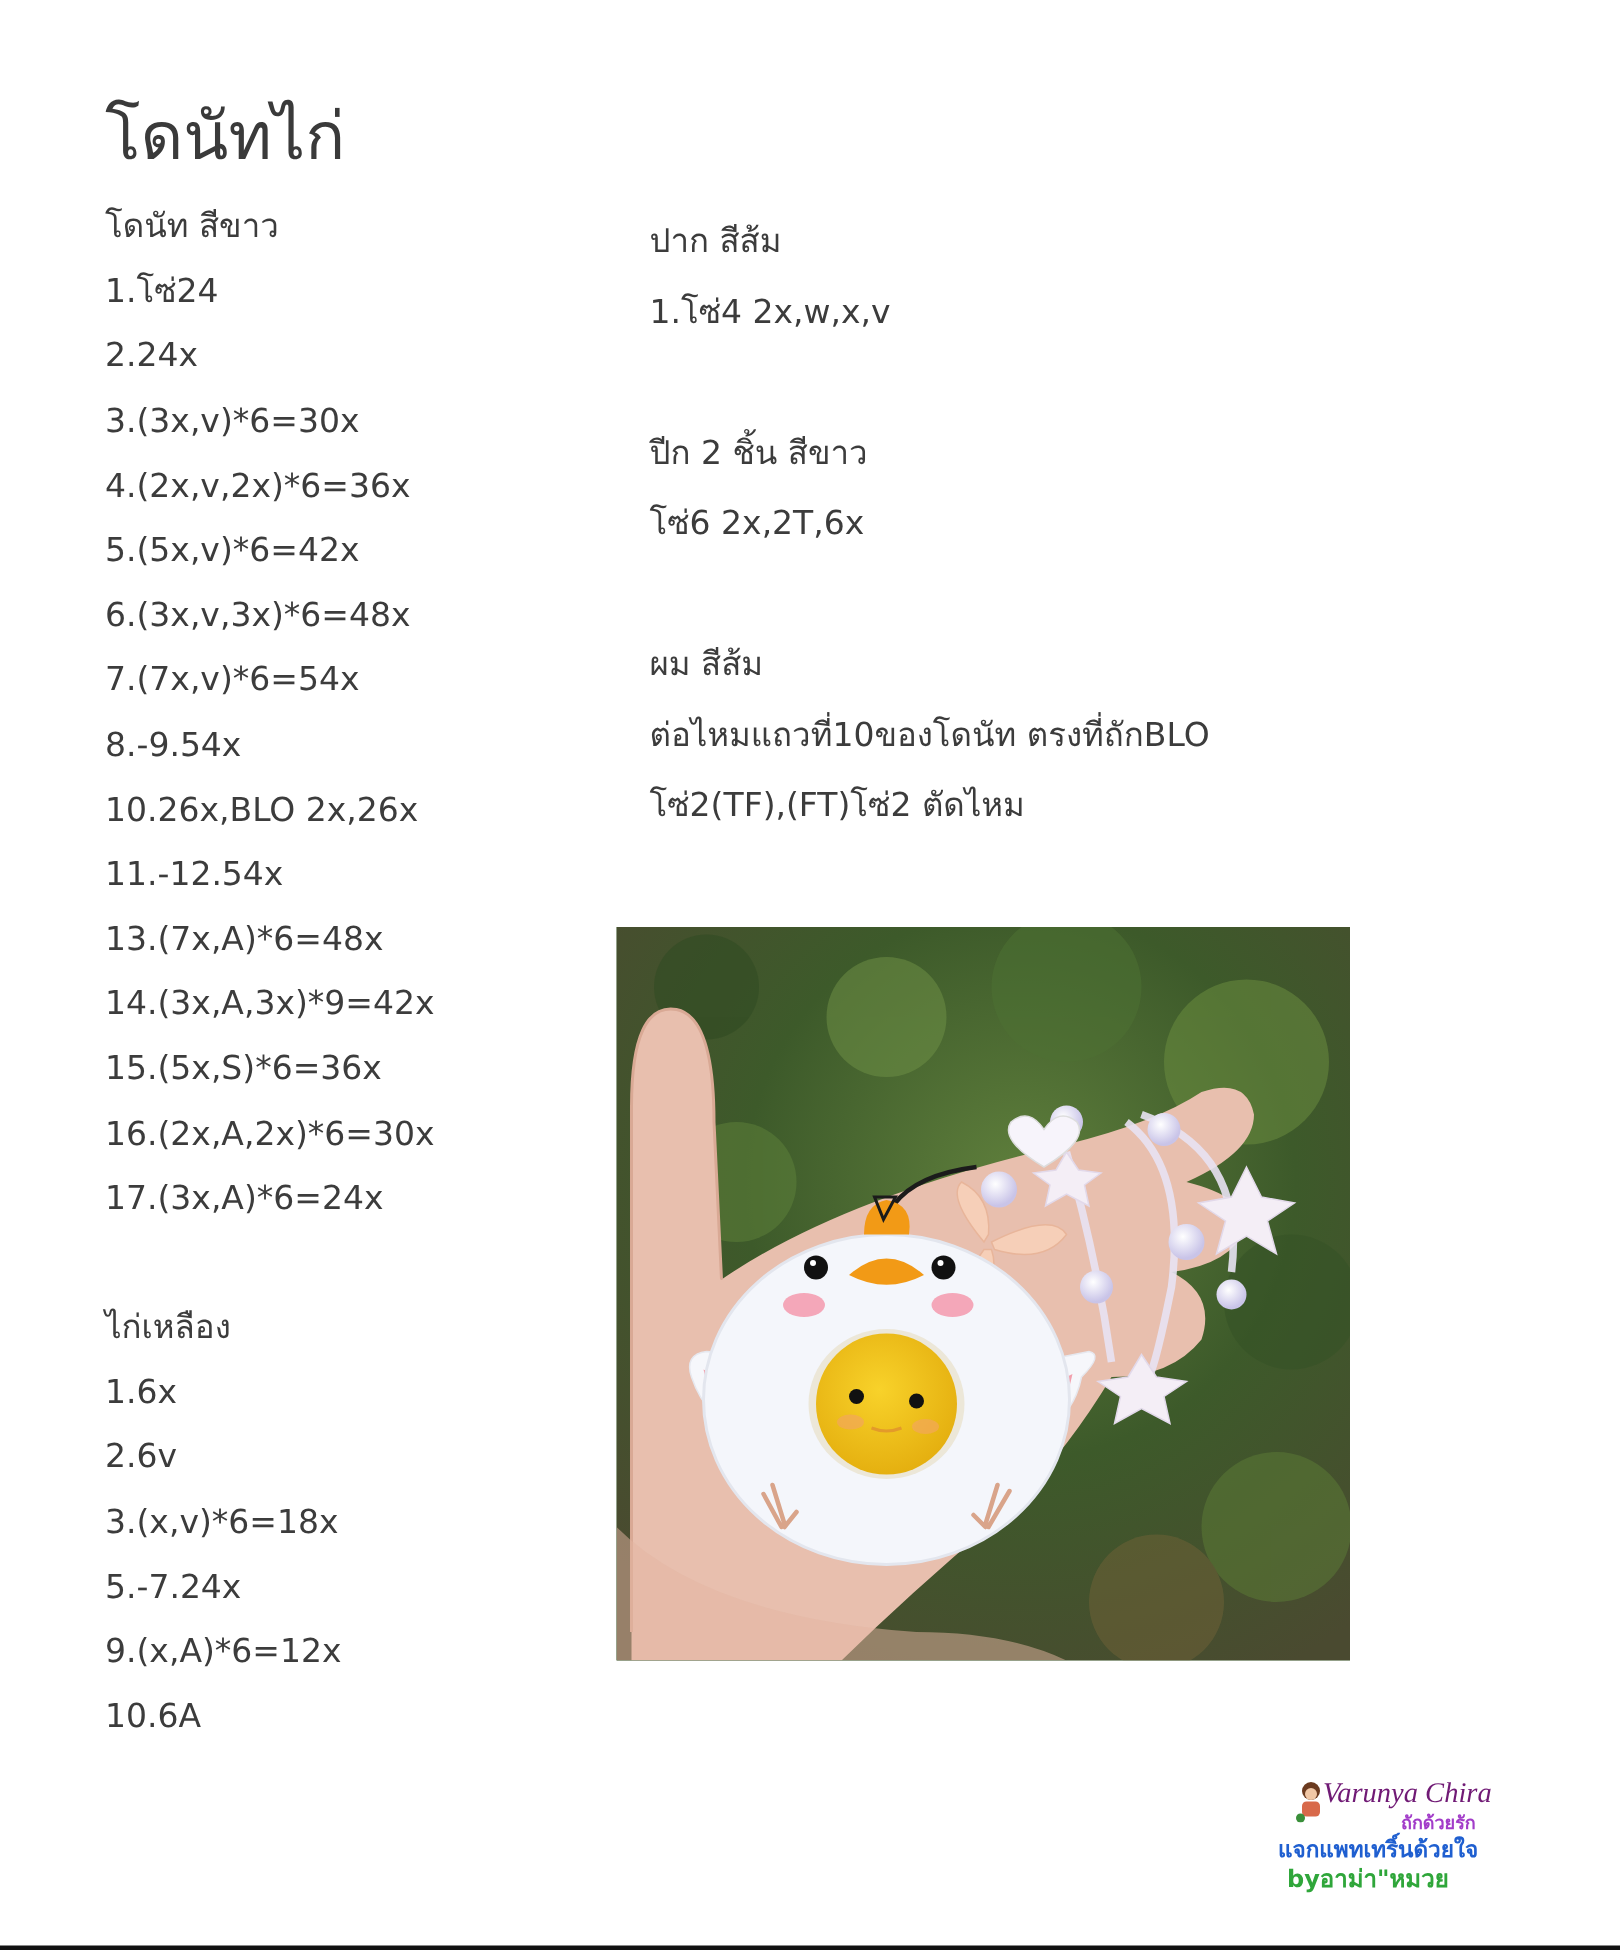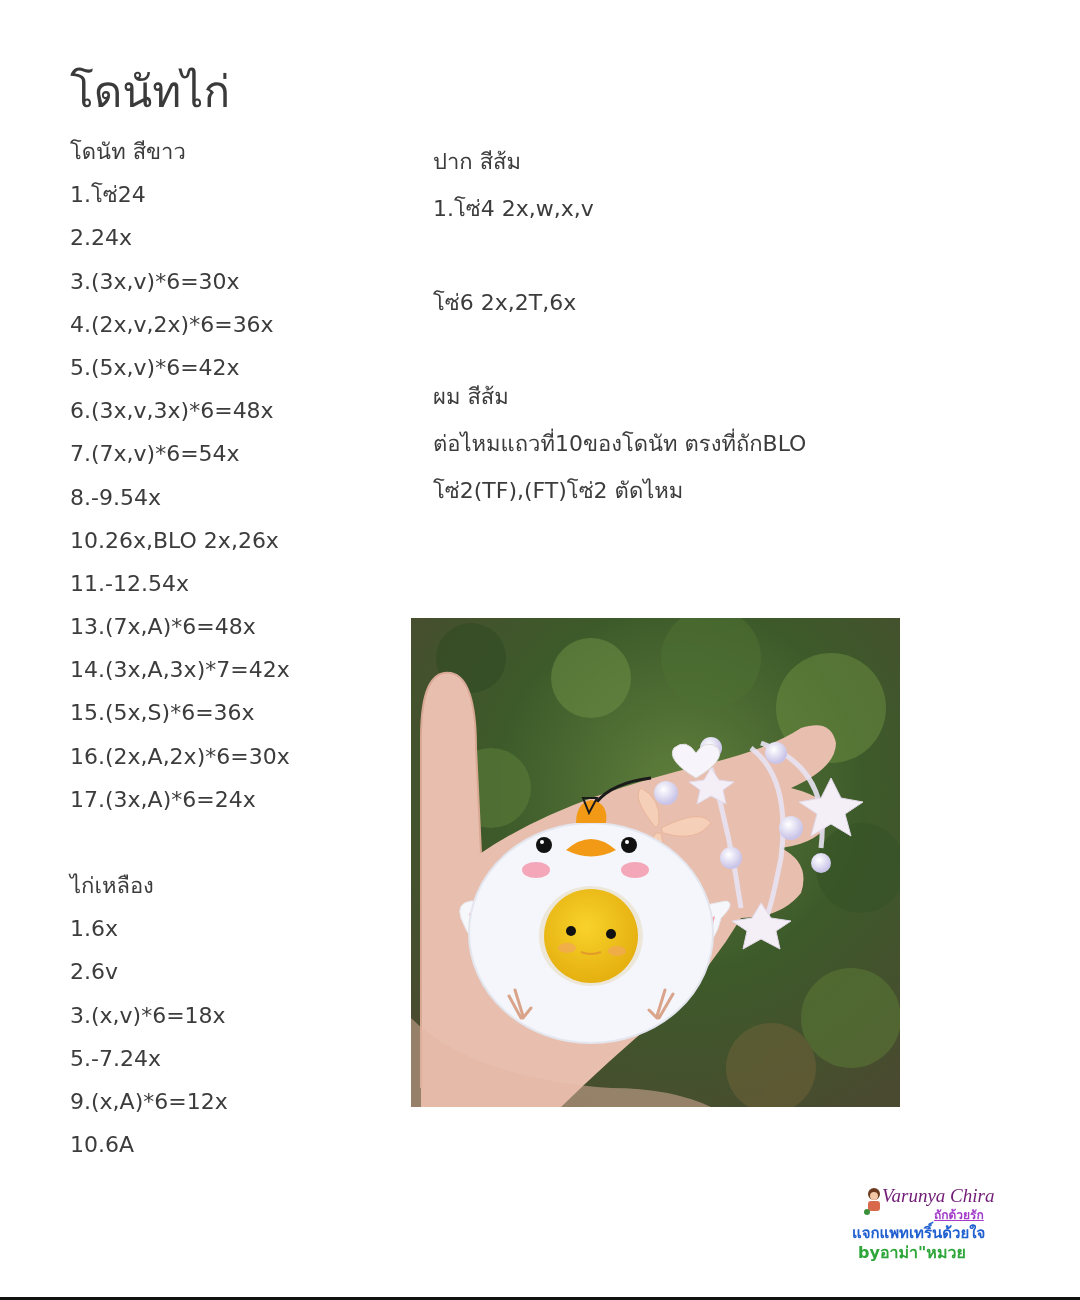--- a/index.html
+++ b/index.html
@@ -20,21 +20,21 @@
   .photo {
     position: absolute; left: 411px; top: 618px; width: 489px; height: 489px; overflow: hidden;
     background: #3f5a2e;
   }
   .photo svg { display: block; }
   .logo {
     position: absolute; left: 852px; top: 1185px; width: 140px; height: 78px;
     font-family: "Liberation Serif", serif;
   }
   .logo .brand { position: absolute; left: 30px; top: 0; font-size: 19px; font-style: italic; color: #701a75; white-space: nowrap; }
-  .logo .sub1 { position: absolute; left: 82px; top: 20px; font-size: 12px; color: #a23cc9; font-weight: bold; white-space: nowrap; font-family: "DejaVu Sans", sans-serif; text-decoration: underline; }
+  .logo .sub1 { position: absolute; left: 82px; top: 20px; font-size: 12px; color: #a23cc9; font-weight: bold; white-space: nowrap; font-family: "DejaVu Sans", sans-serif; }
   .logo .sub2 { position: absolute; left: 0; top: 36px; font-size: 15px; color: #1f5fd0; font-weight: bold; white-space: nowrap; font-family: "DejaVu Sans", sans-serif; }
   .logo .sub3 { position: absolute; left: 6px; top: 55px; font-size: 16px; color: #2fa63a; font-weight: bold; white-space: nowrap; font-family: "DejaVu Sans", sans-serif; }
   .logo .avatar { position: absolute; left: 12px; top: 2px; width: 20px; height: 28px; }
   .bottom-bar { position: absolute; left: 0; bottom: 0; width: 1080px; height: 3px; background: #111; }
 </style>
 </head>
 <body>
 
 <h1 class="title">โดนัทไก่</h1>
 
@@ -45,21 +45,21 @@
     <div class="line">2.24x</div>
     <div class="line">3.(3x,v)*6=30x</div>
     <div class="line">4.(2x,v,2x)*6=36x</div>
     <div class="line">5.(5x,v)*6=42x</div>
     <div class="line">6.(3x,v,3x)*6=48x</div>
     <div class="line">7.(7x,v)*6=54x</div>
     <div class="line">8.-9.54x</div>
     <div class="line">10.26x,BLO 2x,26x</div>
     <div class="line">11.-12.54x</div>
     <div class="line">13.(7x,A)*6=48x</div>
-    <div class="line">14.(3x,A,3x)*7=42x</div>
+    <div class="line">14.(3x,A,3x)*9=42x</div>
     <div class="line">15.(5x,S)*6=36x</div>
     <div class="line">16.(2x,A,2x)*6=30x</div>
     <div class="line">17.(3x,A)*6=24x</div>
   </div>
   <div class="gap"></div>
   <div>
     <div class="line">ไก่เหลือง</div>
     <div class="line">1.6x</div>
     <div class="line">2.6v</div>
     <div class="line">3.(x,v)*6=18x</div>
@@ -69,20 +69,21 @@
   </div>
 </div>
 
 <div class="col-right">
   <div>
     <div class="line">ปาก   สีส้ม</div>
     <div class="line">1.โซ่4  2x,w,x,v</div>
   </div>
   <div class="gap-r"></div>
   <div>
+    <div class="line">ปีก   2 ชิ้น สีขาว</div>
     <div class="line">โซ่6   2x,2T,6x</div>
   </div>
   <div class="gap-r"></div>
   <div>
     <div class="line">ผม    สีส้ม</div>
     <div class="line">ต่อไหมแถวที่10ของโดนัท ตรงที่ถักBLO</div>
     <div class="line">โซ่2(TF),(FT)โซ่2  ตัดไหม</div>
   </div>
 </div>
 

